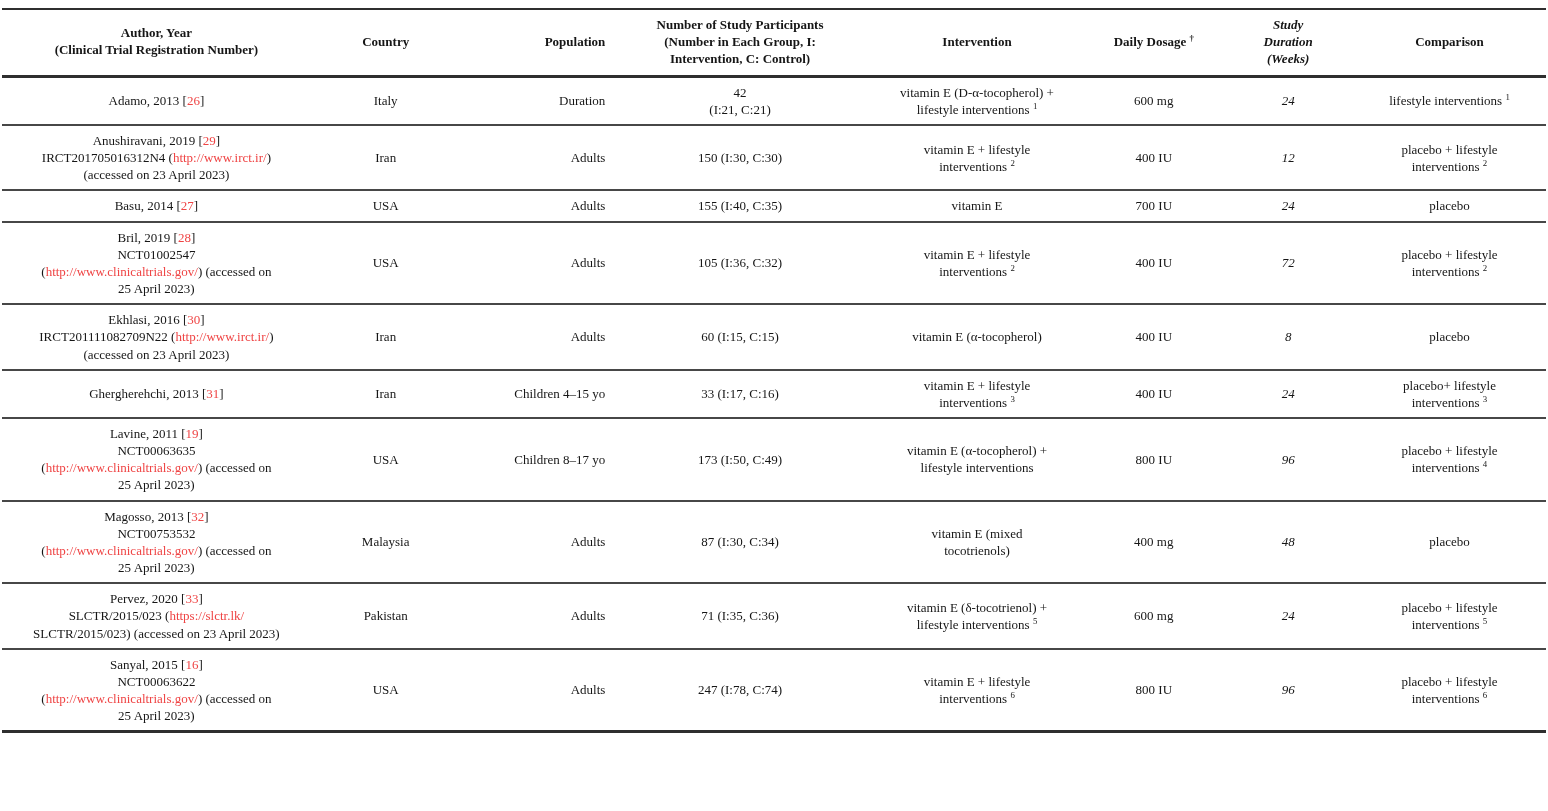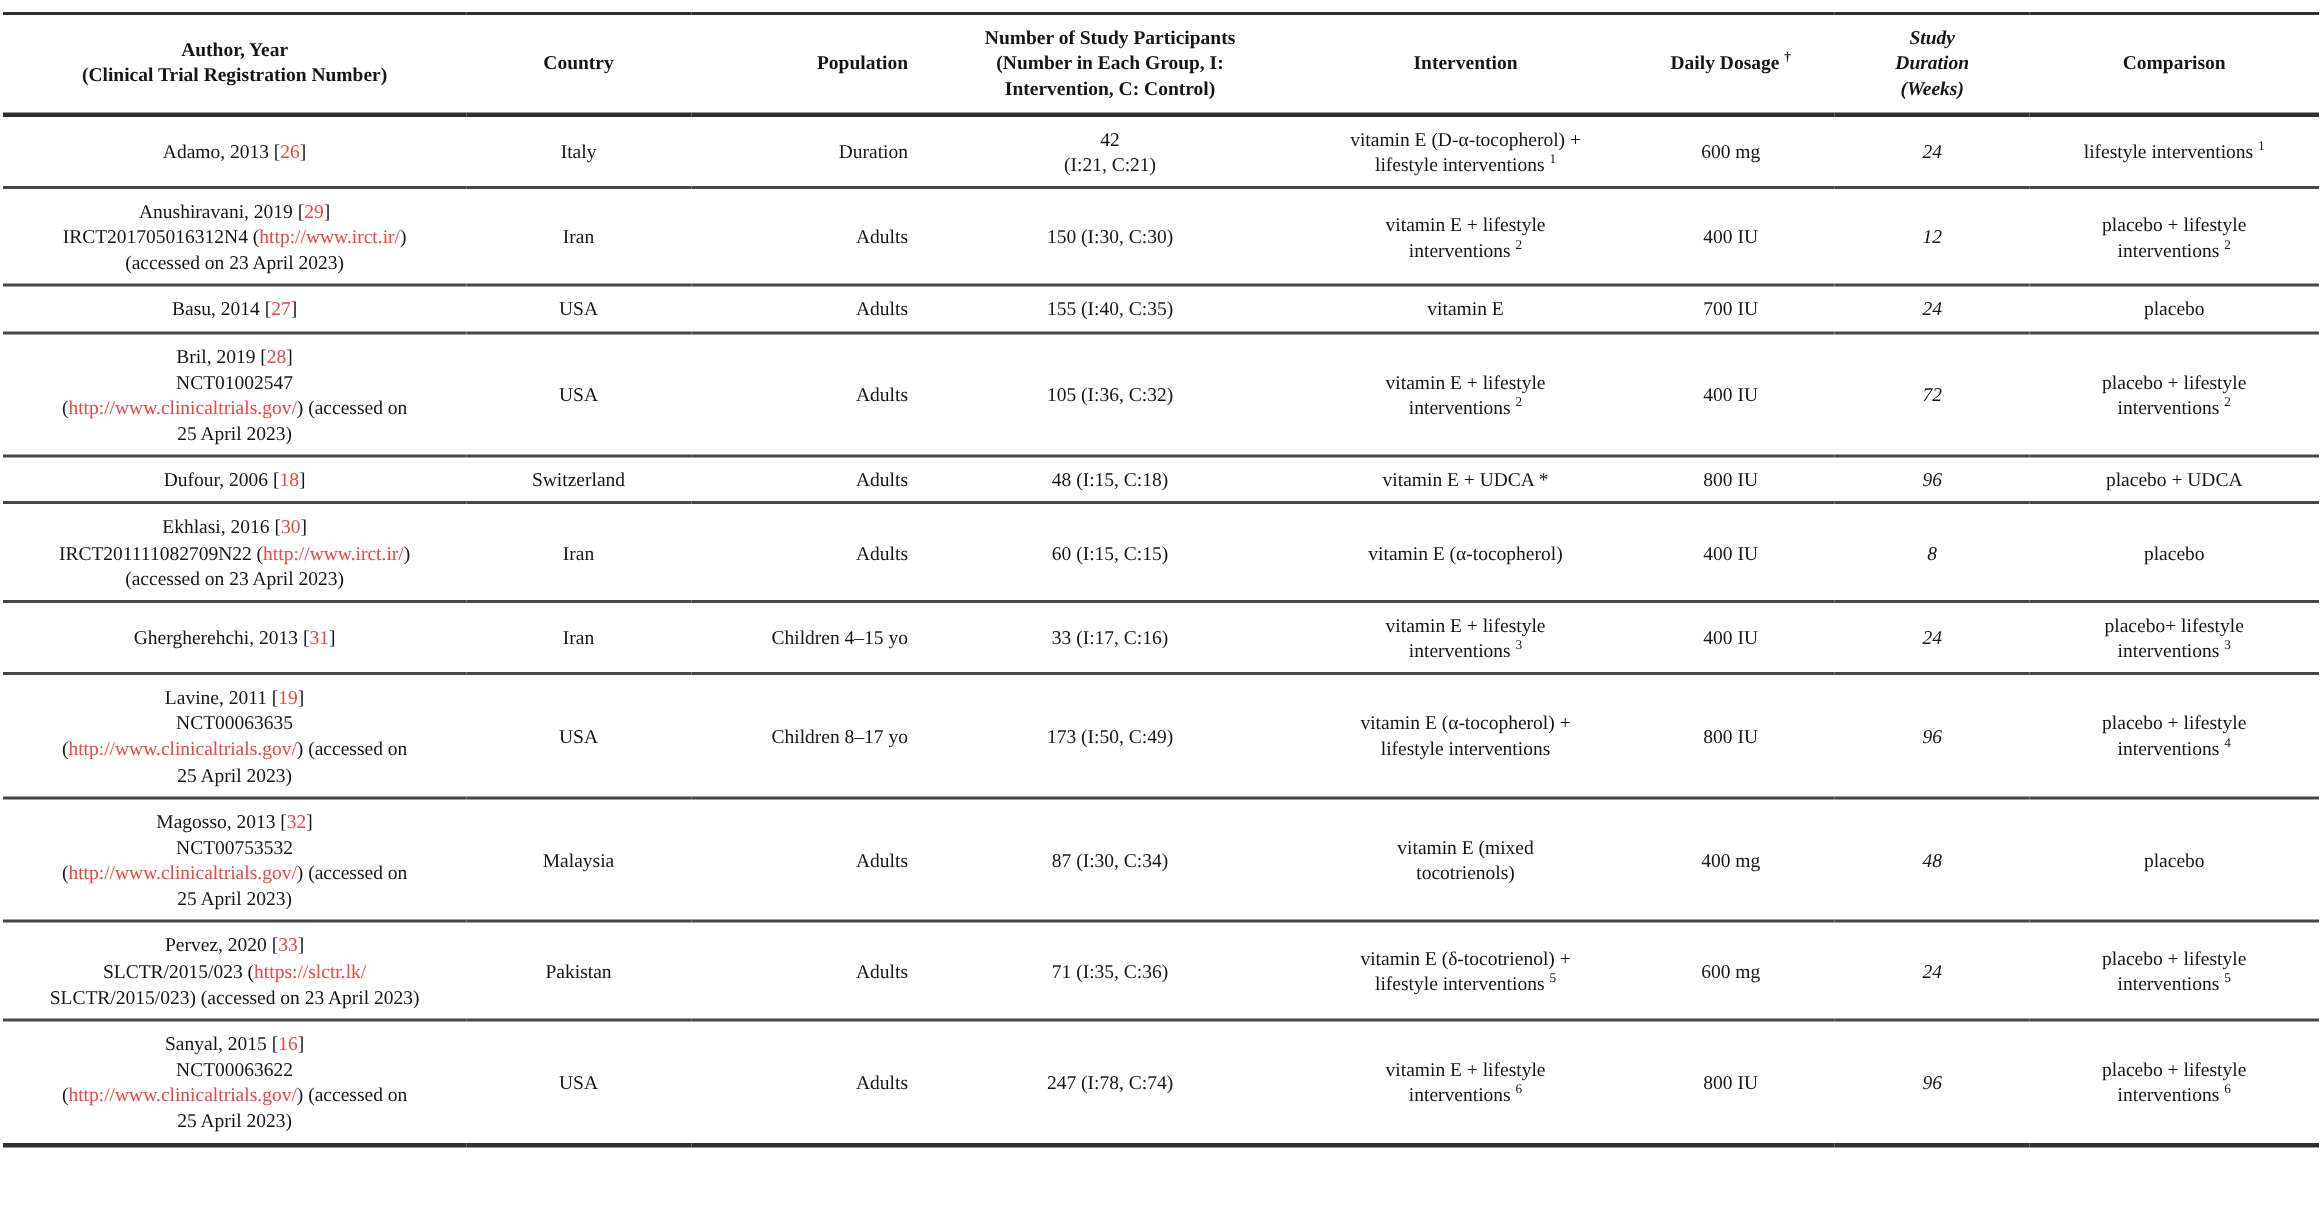--- a/index.html
+++ b/index.html
@@ -105,30 +105,20 @@
           <td class="col-author"><span>Bril, 2019 [</span><span class="ref">28</span><span>]</span><br><span>NCT01002547</span><br><span>(</span><span class="link">http://www.clinicaltrials.gov/</span><span>) (accessed on</span><br><span>25 April 2023)</span></td>
           <td class="col-country">USA</td>
           <td class="col-population">Adults</td>
           <td class="col-participants">105 (I:36, C:32)</td>
           <td class="col-intervention"><span>vitamin E + lifestyle</span><br><span>interventions </span><sup>2</sup></td>
           <td class="col-dosage">400 IU</td>
           <td class="col-duration">72</td>
           <td class="col-comparison"><span>placebo + lifestyle</span><br><span>interventions </span><sup>2</sup></td>
         </tr>
         <tr>
-          <td class="col-author"><span>Dufour, 2006 [</span><span class="ref">18</span><span>]</span></td>
-          <td class="col-country">Switzerland</td>
-          <td class="col-population">Adults</td>
-          <td class="col-participants">48 (I:15, C:18)</td>
-          <td class="col-intervention">vitamin E + UDCA *</td>
-          <td class="col-dosage">800 IU</td>
-          <td class="col-duration">96</td>
-          <td class="col-comparison">placebo + UDCA</td>
-        </tr>
-        <tr>
           <td class="col-author"><span>Ekhlasi, 2016 [</span><span class="ref">30</span><span>]</span><br><span>IRCT201111082709N22 (</span><span class="link">http://www.irct.ir/</span><span>)</span><br><span>(accessed on 23 April 2023)</span></td>
           <td class="col-country">Iran</td>
           <td class="col-population">Adults</td>
           <td class="col-participants">60 (I:15, C:15)</td>
           <td class="col-intervention">vitamin E (α-tocopherol)</td>
           <td class="col-dosage">400 IU</td>
           <td class="col-duration">8</td>
           <td class="col-comparison">placebo</td>
         </tr>
         <tr>

